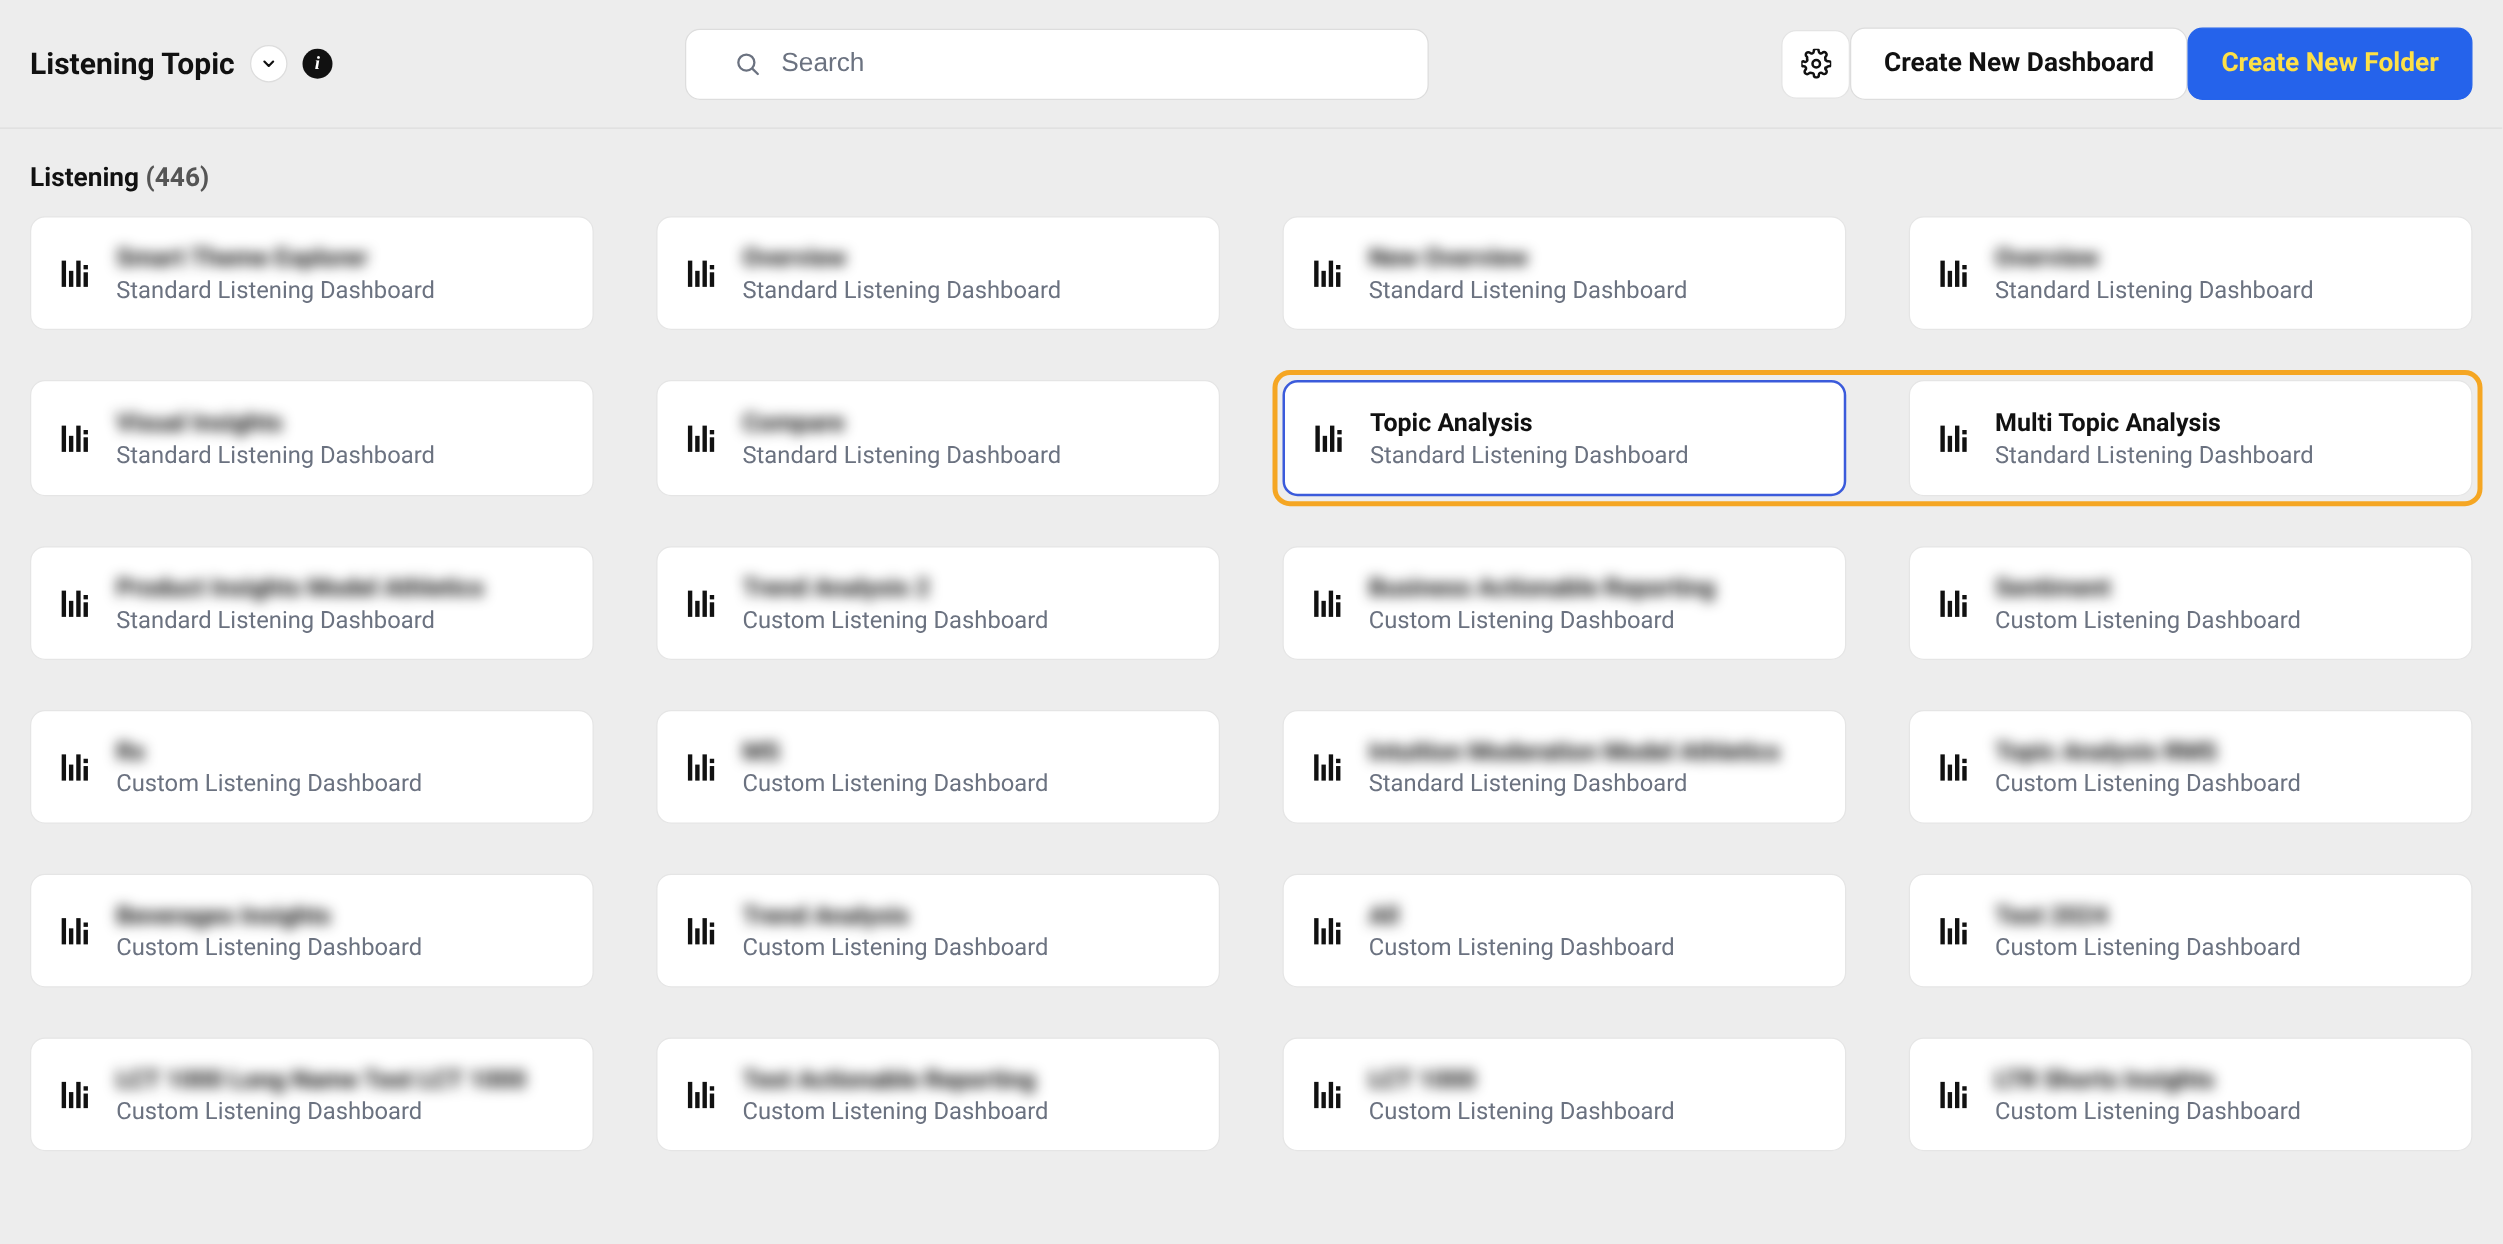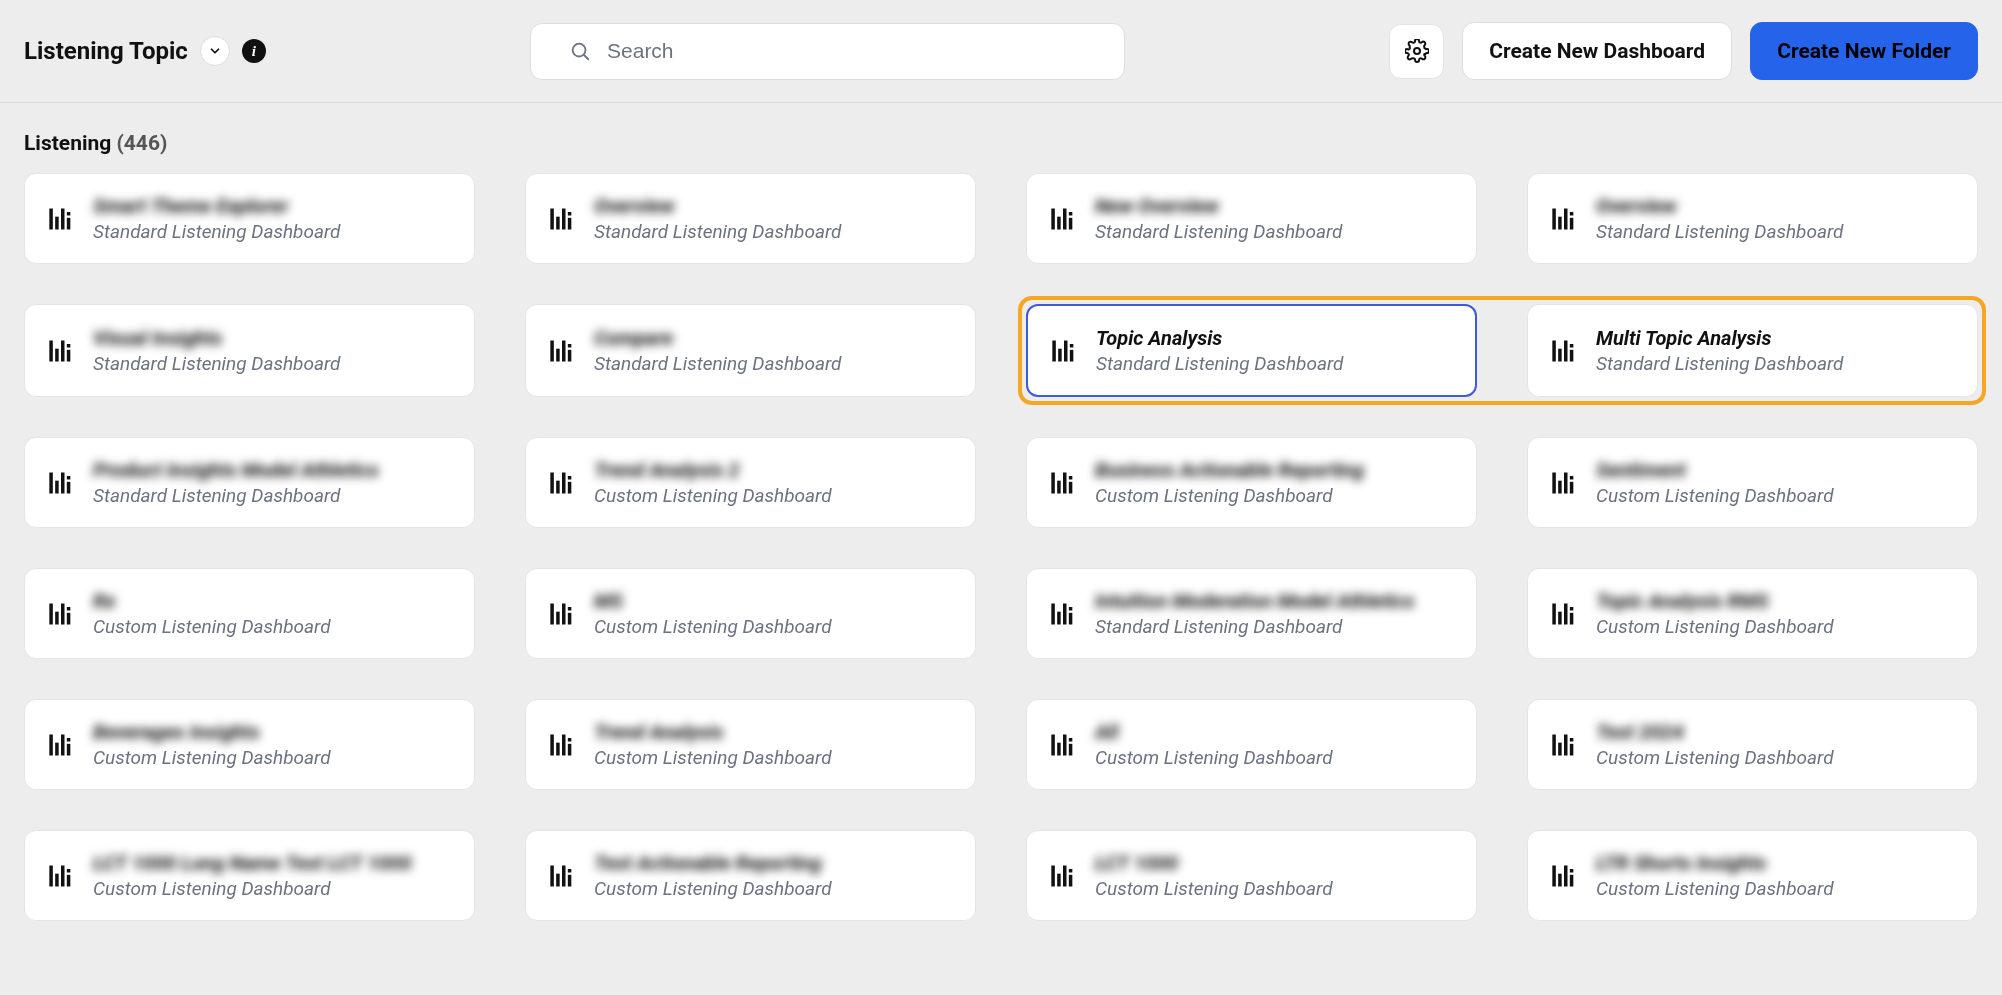--- a/index.html
+++ b/index.html
@@ -26,31 +26,31 @@
     width:24px;height:24px;border-radius:50%;background:#111;color:#fff;
     display:flex;align-items:center;justify-content:center;
     font-style:italic;font-family:Georgia,serif;font-weight:700;font-size:15px;
   }
   .spacer1 { flex:1; }
   .search {
     width:595px;height:57px;background:#fff;border:1px solid #ddd;border-radius:12px;
     display:flex;align-items:center;gap:14px;padding:0 38px;color:#6b7280;
     margin-left:auto;margin-right:auto;
   }
-  .right-actions { display:flex;align-items:center;gap:18px;margin-left:auto; }
+  .right-actions { display:flex;align-items:center;margin-left:auto; }
   .gear-btn {
     width:55px;height:55px;background:#fff;border:1px solid #e4e4e4;border-radius:12px;
     display:flex;align-items:center;justify-content:center;
   }
   .btn {
     height:58px;padding:0 26px;border-radius:12px;font-weight:700;font-size:21px;
     display:flex;align-items:center;justify-content:center;
     border:1px solid #ddd;background:#fff;color:#111;
   }
-  .btn.primary { background:#2563eb;color:#000000;border-color:#2563eb;text-align:right; }
+  .btn.primary { background:#2563eb;color:#fde047;border-color:#2563eb;text-align:right; }
   .section-title { padding:28px 24px 18px 24px; font-size:21px; color:#111; }
   .section-title .count { color:#555; font-weight:700; }
   .grid {
     display:grid;
     grid-template-columns:repeat(4,1fr);
     column-gap:50px;
     row-gap:40px;
     padding:0 24px 40px 24px;
   }
   .card {
@@ -115,21 +115,21 @@
     <div class="btn">Create New Dashboard</div>
     <div class="btn primary">Create New Folder</div>
   </div>
 </div>
 
 <div class="section-title">
   <b>Listening</b>
   <span class="count">(446)</span>
 </div>
 
-<div style="position:relative;font-style:italic;">
+<div style="position:relative;">
   <div class="grid" id="grid">
       <div class="card">
         <svg class="dash-icon" width="28" height="28" viewBox="0 0 24 24" fill="#111">
   <rect x="2" y="3" width="3" height="18"></rect>
   <rect x="7" y="10" width="3" height="11"></rect>
   <rect x="12" y="3" width="3" height="18"></rect>
   <rect x="17" y="6" width="3" height="3"></rect>
   <rect x="17" y="11" width="3" height="10"></rect>
 </svg>
         <div class="card-text">

